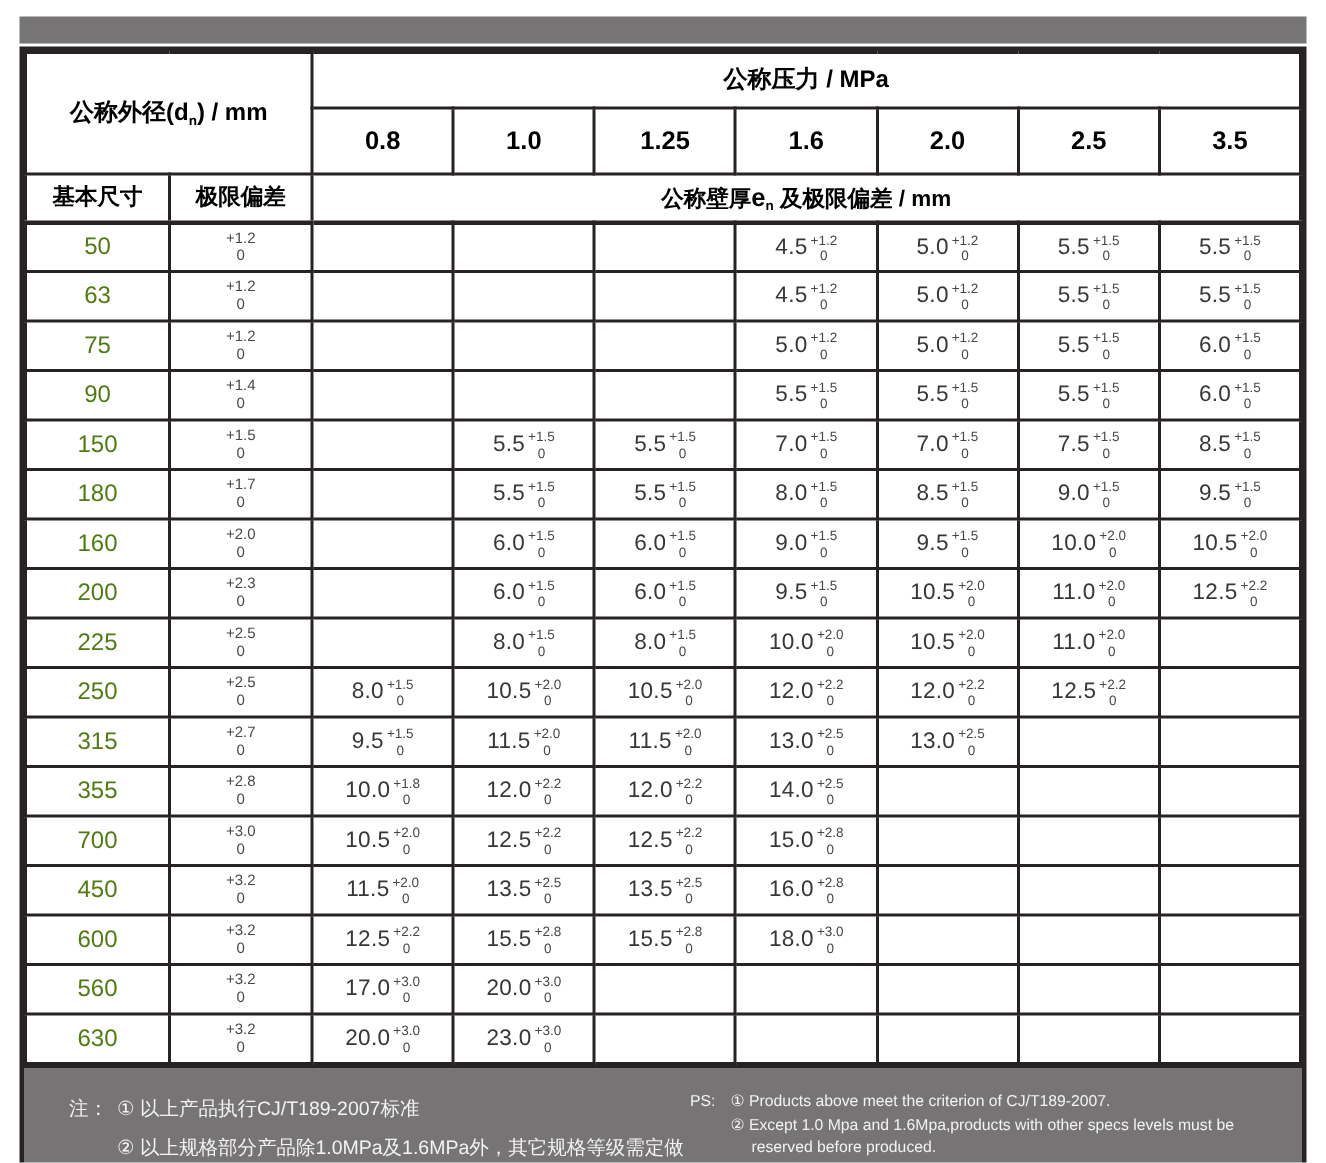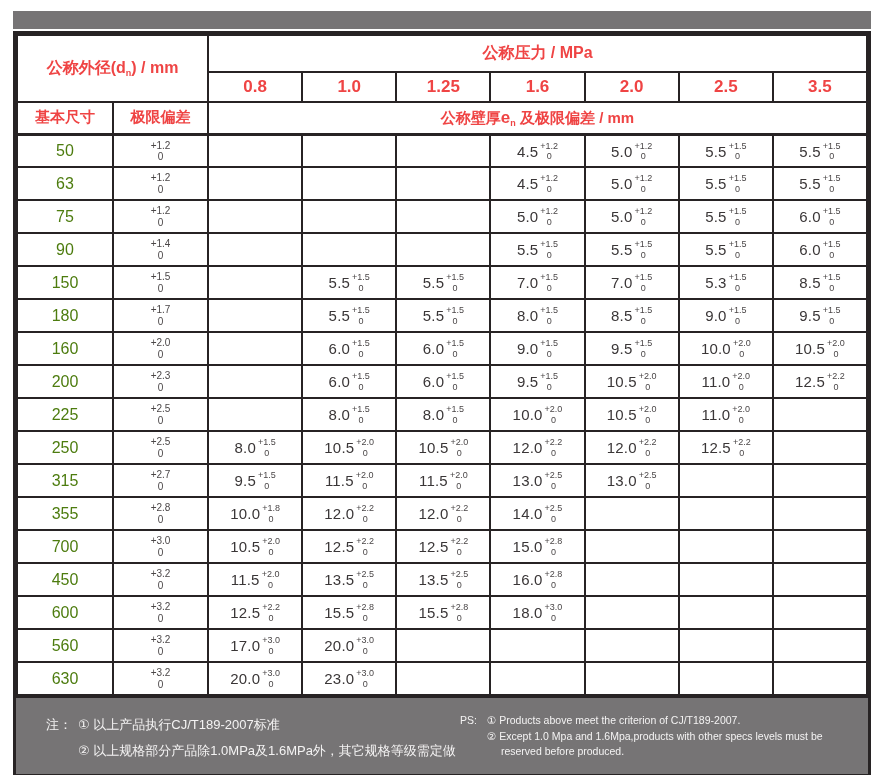--- a/index.html
+++ b/index.html
@@ -30,23 +30,23 @@
     table-layout: fixed;
   }
   table.spec th, table.spec td {
     border: 2px solid #272324;
     text-align: center;
     vertical-align: middle;
     background: #ffffff;
     overflow: hidden;
     white-space: nowrap;
   }
-  table.spec thead th { font-weight: bold; color: #ef4444; }
+  table.spec thead th { font-weight: bold; color: #000000; }
   tr.hdr-top th { height: 37px; font-size: 16px; }
-  tr.hdr-press th { height: 30px; font-size: 17px; font-weight: normal; color: #3a3637; }
+  tr.hdr-press th { height: 44px; font-size: 17px; font-weight: normal; color: #3a3637; }
   tr.hdr-sub th { height: 32px; font-size: 15px; border-bottom: 3px solid #272324; }
   td.size { font-size: 16px; color: #4d7c0f; }
   tbody tr { height: 33px; }
 
   .stack {
     display: inline-flex;
     flex-direction: column;
     align-items: center;
     font-size: 9px;
     line-height: 1.12;
@@ -249,21 +249,21 @@
                 <i>0</i>
               </span></td>
             <td><span class="val">7.0</span><span class="stack tol">
                 <i>+1.5</i>
                 <i>0</i>
               </span></td>
             <td><span class="val">7.0</span><span class="stack tol">
                 <i>+1.5</i>
                 <i>0</i>
               </span></td>
-            <td><span class="val">5.3</span><span class="stack tol">
+            <td><span class="val">7.5</span><span class="stack tol">
                 <i>+1.5</i>
                 <i>0</i>
               </span></td>
             <td><span class="val">8.5</span><span class="stack tol">
                 <i>+1.5</i>
                 <i>0</i>
               </span></td>
           </tr>
           <tr>
             <td class="size">180</td>

